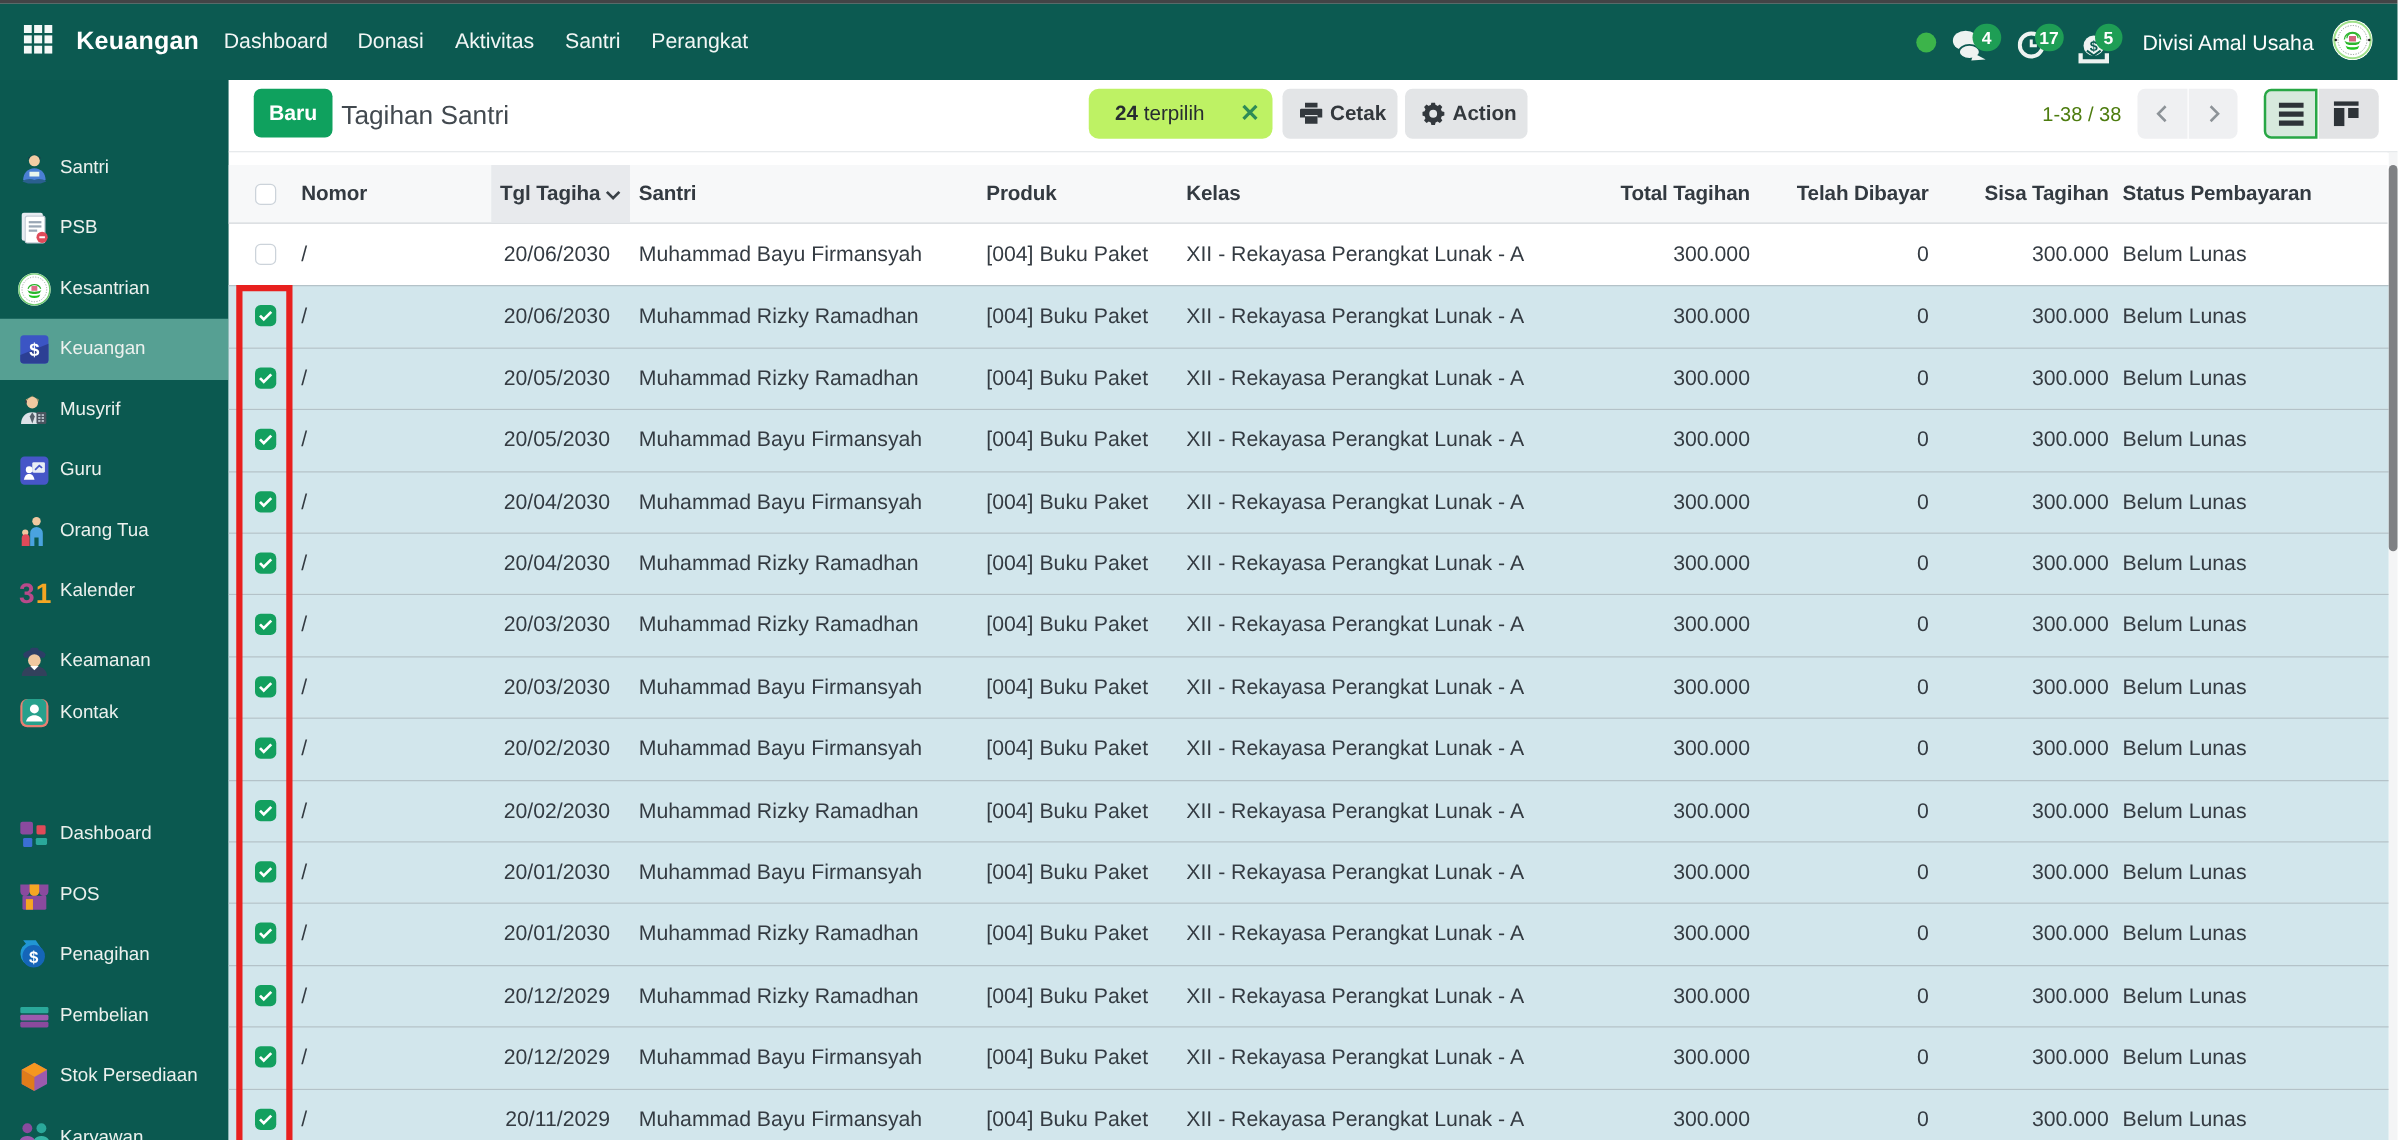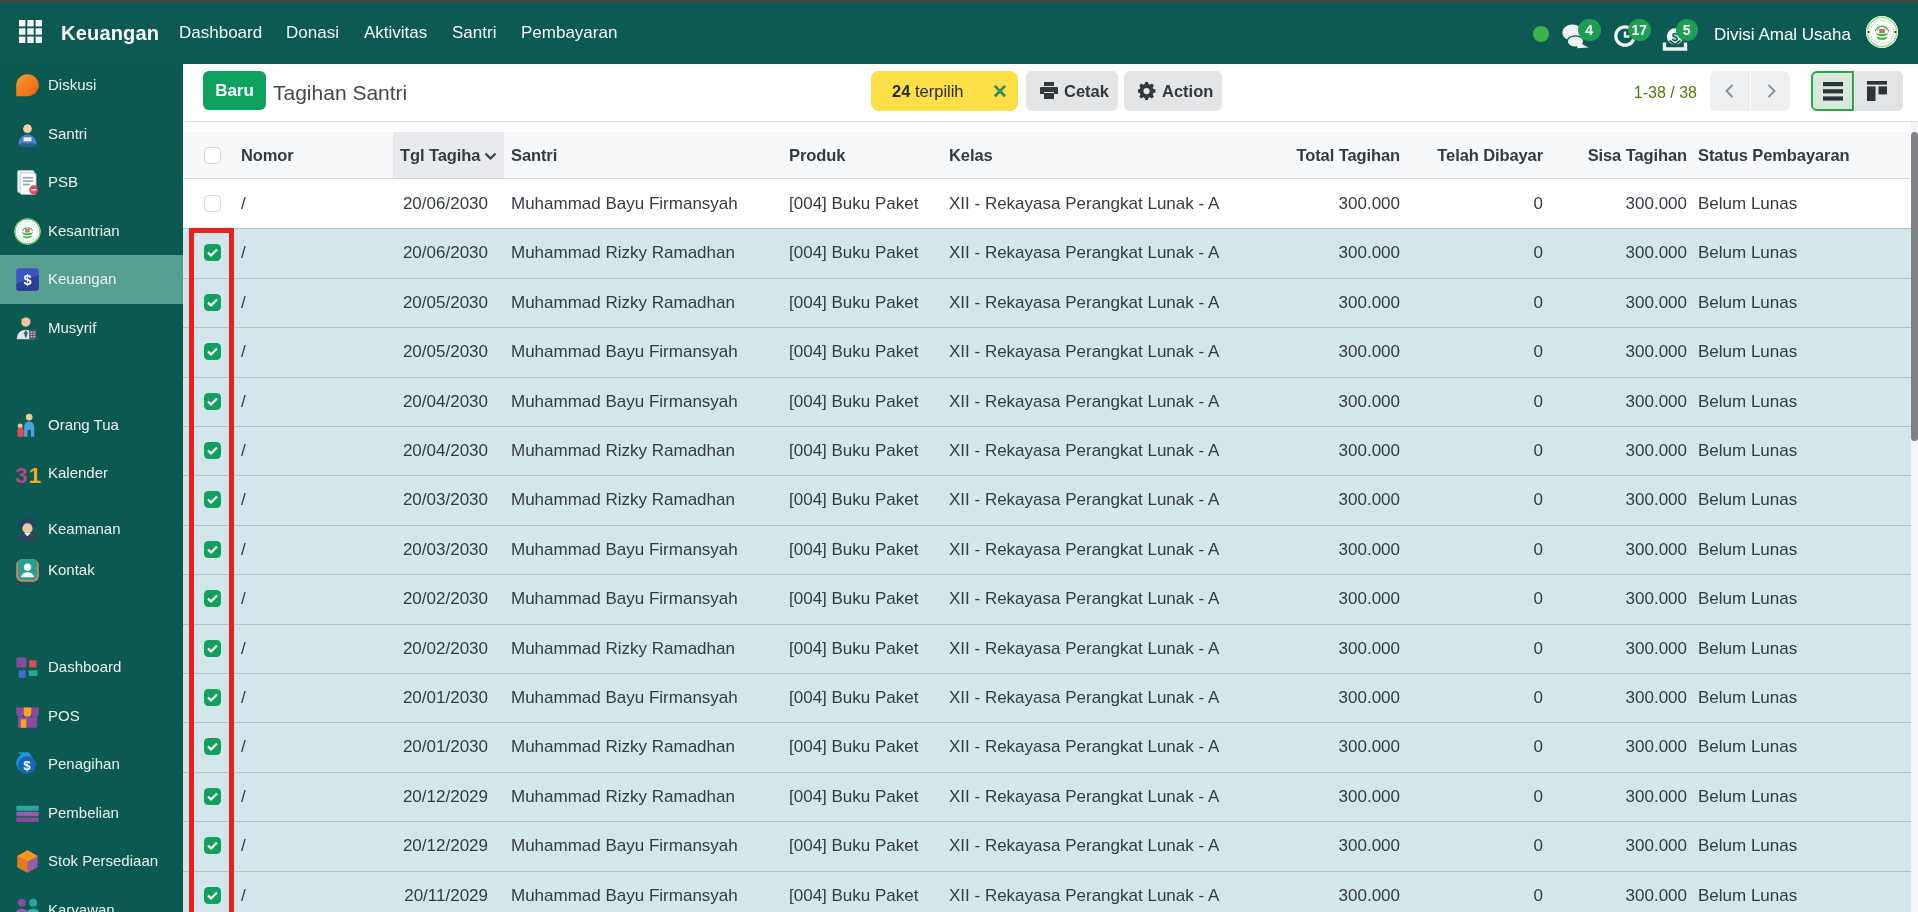--- a/index.html
+++ b/index.html
@@ -24,21 +24,21 @@
 #sidebar { position:absolute; left:0; top:64px; width:183px; height:848px; background:#0b5950; overflow:hidden; }
 .sitem { position:absolute; left:0; width:183px; height:48.5px; }
 .sitem.active { background:#56a093; }
 .sicon { position:absolute; left:14px; top:11px; width:27px; height:27px; }
 .slabel { position:absolute; left:48px; top:0; height:48.5px; line-height:48.5px; color:#ecf1ee; font-size:15px; white-space:nowrap; }
 
 
 #controlbar { position:absolute; left:183px; top:64px; width:1735px; height:58px; background:#fff; border-bottom:1px solid #dfe3e6; }
 #btn-baru { position:absolute; left:20px; top:7px; width:63px; height:39px; background:#0fa15e; border-radius:6px; color:#fff; font-size:17px; font-weight:700; text-align:center; line-height:39px; }
 #title { position:absolute; left:90px; top:0; height:58px; line-height:58px; font-size:21px; color:#42494f; }
-#chip { position:absolute; left:688px; top:7px; width:147px; height:40px; background:#fde047; border-radius:8px; }
+#chip { position:absolute; left:688px; top:7px; width:147px; height:40px; background:#bef264; border-radius:8px; }
 #chip .t { position:absolute; left:21px; top:0; height:40px; line-height:40px; font-size:16.5px; color:#272c30; }
 #chip .x { position:absolute; left:121px; top:0; height:40px; line-height:41px; font-size:19px; color:#2e8b57; font-weight:700; }
 .gbtn { position:absolute; top:7px; height:40px; background:#e3e5e7; border-radius:6px; color:#33383d; font-size:16.5px; font-weight:700; line-height:40px; }
 #btn-cetak { left:843px; width:92px; }
 #btn-action { left:941px; width:98px; }
 #pagertxt { position:absolute; left:1380px; width:134px; top:0; height:58px; line-height:58px; font-size:16px; color:#4d7c0f; text-align:right; }
 .pgbtn { position:absolute; top:7px; width:39.5px; height:40px; background:#eff0f2; }
 #pg-l { left:1527px; border-radius:6px 0 0 6px; }
 #pg-r { left:1567.5px; border-radius:0 6px 6px 0; }
 .tgbtn { position:absolute; top:7px; height:40px; }
@@ -91,21 +91,21 @@
     <rect x="0" y="16.6" width="6.4" height="6.4"></rect>
         <rect x="8.3" y="16.6" width="6.4" height="6.4"></rect>
         <rect x="16.6" y="16.6" width="6.4" height="6.4"></rect>
   </g>
     </svg>
   <div id="brand">Keuangan</div>
   <div class="navlink" id="nl1">Dashboard</div>
   <div class="navlink" id="nl2">Donasi</div>
   <div class="navlink" id="nl3">Aktivitas</div>
   <div class="navlink" id="nl4">Santri</div>
-  <div class="navlink" id="nl5">Pembayaran</div>
+  <div class="navlink" id="nl5">Perangkat</div>
   <div id="greendot"></div>
   <svg class="navicon" style="left:1560px; top:21px;" width="30" height="26" viewBox="0 0 30 26">
     <ellipse cx="12.5" cy="8.5" rx="10.2" ry="8" fill="#eef3f1"></ellipse>
     <ellipse cx="15.5" cy="17.5" rx="8.3" ry="5.6" fill="#eef3f1" stroke="#0c5a51" stroke-width="1.4"></ellipse>
     <path fill="#eef3f1" d="M19 18.5l9.5 5-11.5.8z"></path>
   </svg>
   <svg class="navicon" style="left:1614px; top:21px;" width="24" height="24" viewBox="0 0 24 24">
     <circle cx="11" cy="12" r="9.2" fill="none" stroke="#eef3f1" stroke-width="3.2"></circle>
     <path d="M11 7.5V12.5h4.5" fill="none" stroke="#eef3f1" stroke-width="2.4"></path>
     <path fill="#eef3f1" d="M19 1l2.5 6-6.4-.9z"></path>
@@ -130,32 +130,20 @@
       <rect x="13.2" y="12.8" width="5.6" height="4.4" fill="#d4647e"></rect>
       <path d="M9.5 16.5c2 2 11 2 13 0l-1.5 2.6c-2.8 1.3-7.2 1.3-10 0z" fill="#2db52d"></path>
       <path d="M10.5 20.5c2.5 1.6 8.5 1.6 11 0l-1.2 2.4c-2.4 1.2-6.2 1.2-8.6 0z" fill="#21c421"></path>
       <circle cx="2.6" cy="16" r="1" fill="#222"></circle>
       <circle cx="29.4" cy="16" r="1" fill="#222"></circle>
     </svg>
   </div>
 </div>
 
 <div id="sidebar">
-    <div class="sitem" style="top:-3px;">
-      <svg class="sicon" viewBox="0 0 24 24">
-        <defs>
-          <linearGradient id="gdisk" x1="0" y1="0" x2="1" y2="1">
-            <stop offset="0" stop-color="#f89b30"></stop>
-            <stop offset="1" stop-color="#ee5f10"></stop>
-          </linearGradient>
-        </defs>
-        <path fill="url(#gdisk)" d="M2 21.5V11.8C2 6.4 6.5 2 12 2s10 4.4 10 9.8-4.5 9.7-10 9.7z"></path>
-      </svg>
-      <div class="slabel">Diskusi</div>
-    </div>
     <div class="sitem" style="top:45.5px;">
       <svg class="sicon" viewBox="0 0 24 24">
         <circle cx="12" cy="6.8" r="3.9" fill="#f3cda4"></circle>
         <path d="M8.1 6.2a3.9 3.9 0 0 1 7.8 0l.4-1.7-4.3-2.6-4.3 2.6z" fill="#1f2d45"></path>
         <path d="M4 20.5c0-5 3.5-8.5 8-8.5s8 3.5 8 8.5l-3 1.5H7z" fill="#4a7fd4"></path>
         <path d="M8.5 14.5h7v3.5h-7z" fill="#e8f4ec"></path>
         <path d="M3.5 21.5c2.5-1.8 6-2.2 8.5-1 2.5-1.2 6-.8 8.5 1l-4 1.5h-9z" fill="#2a5f8f"></path>
       </svg>
       <div class="slabel">Santri</div>
     </div>
@@ -203,20 +191,30 @@
           <rect x="14.7" y="14.5" width="1.6" height="1.3"></rect>
           <rect x="17.2" y="14.5" width="1.6" height="1.3"></rect>
           <rect x="14.7" y="16.6" width="1.6" height="1.3"></rect>
           <rect x="17.2" y="16.6" width="1.6" height="1.3"></rect>
           <rect x="14.7" y="18.7" width="1.6" height="1.3"></rect>
           <rect x="17.2" y="18.7" width="1.6" height="1.3"></rect>
         </g>
       </svg>
       <div class="slabel">Musyrif</div>
     </div>
+    <div class="sitem" style="top:288px;">
+      <svg class="sicon" viewBox="0 0 24 24">
+        <rect x="2" y="2" width="20" height="20" rx="3" fill="#4656c8"></rect>
+        <rect x="10.5" y="6" width="9" height="7.5" rx="1" fill="#e9edf5"></rect>
+        <path d="M12.5 11.5l3-3 2 1.5" fill="none" stroke="#4656c8" stroke-width="1.2"></path>
+        <circle cx="8.3" cy="11.3" r="2.4" fill="#fff"></circle>
+        <path d="M4.5 18.5c.5-2.8 1.9-4.3 3.8-4.3s3.3 1.5 3.8 4.3z" fill="#fff"></path>
+      </svg>
+      <div class="slabel">Guru</div>
+    </div>
     <div class="sitem" style="top:336.5px;">
       <svg class="sicon" viewBox="0 0 24 24">
         <circle cx="13.5" cy="4.5" r="3" fill="#f0c8a0"></circle>
         <path d="M9 22V13a4.5 4.5 0 0 1 9 0v9h-3v-6h-3v6z" fill="#4aa3df"></path>
         <circle cx="5.5" cy="12.5" r="2.2" fill="#f0c8a0"></circle>
         <path d="M3 22v-5.5a2.8 2.8 0 0 1 5.6 0V22z" fill="#e04a59"></path>
       </svg>
       <div class="slabel">Orang Tua</div>
     </div>
     <div class="sitem" style="top:385px;">

